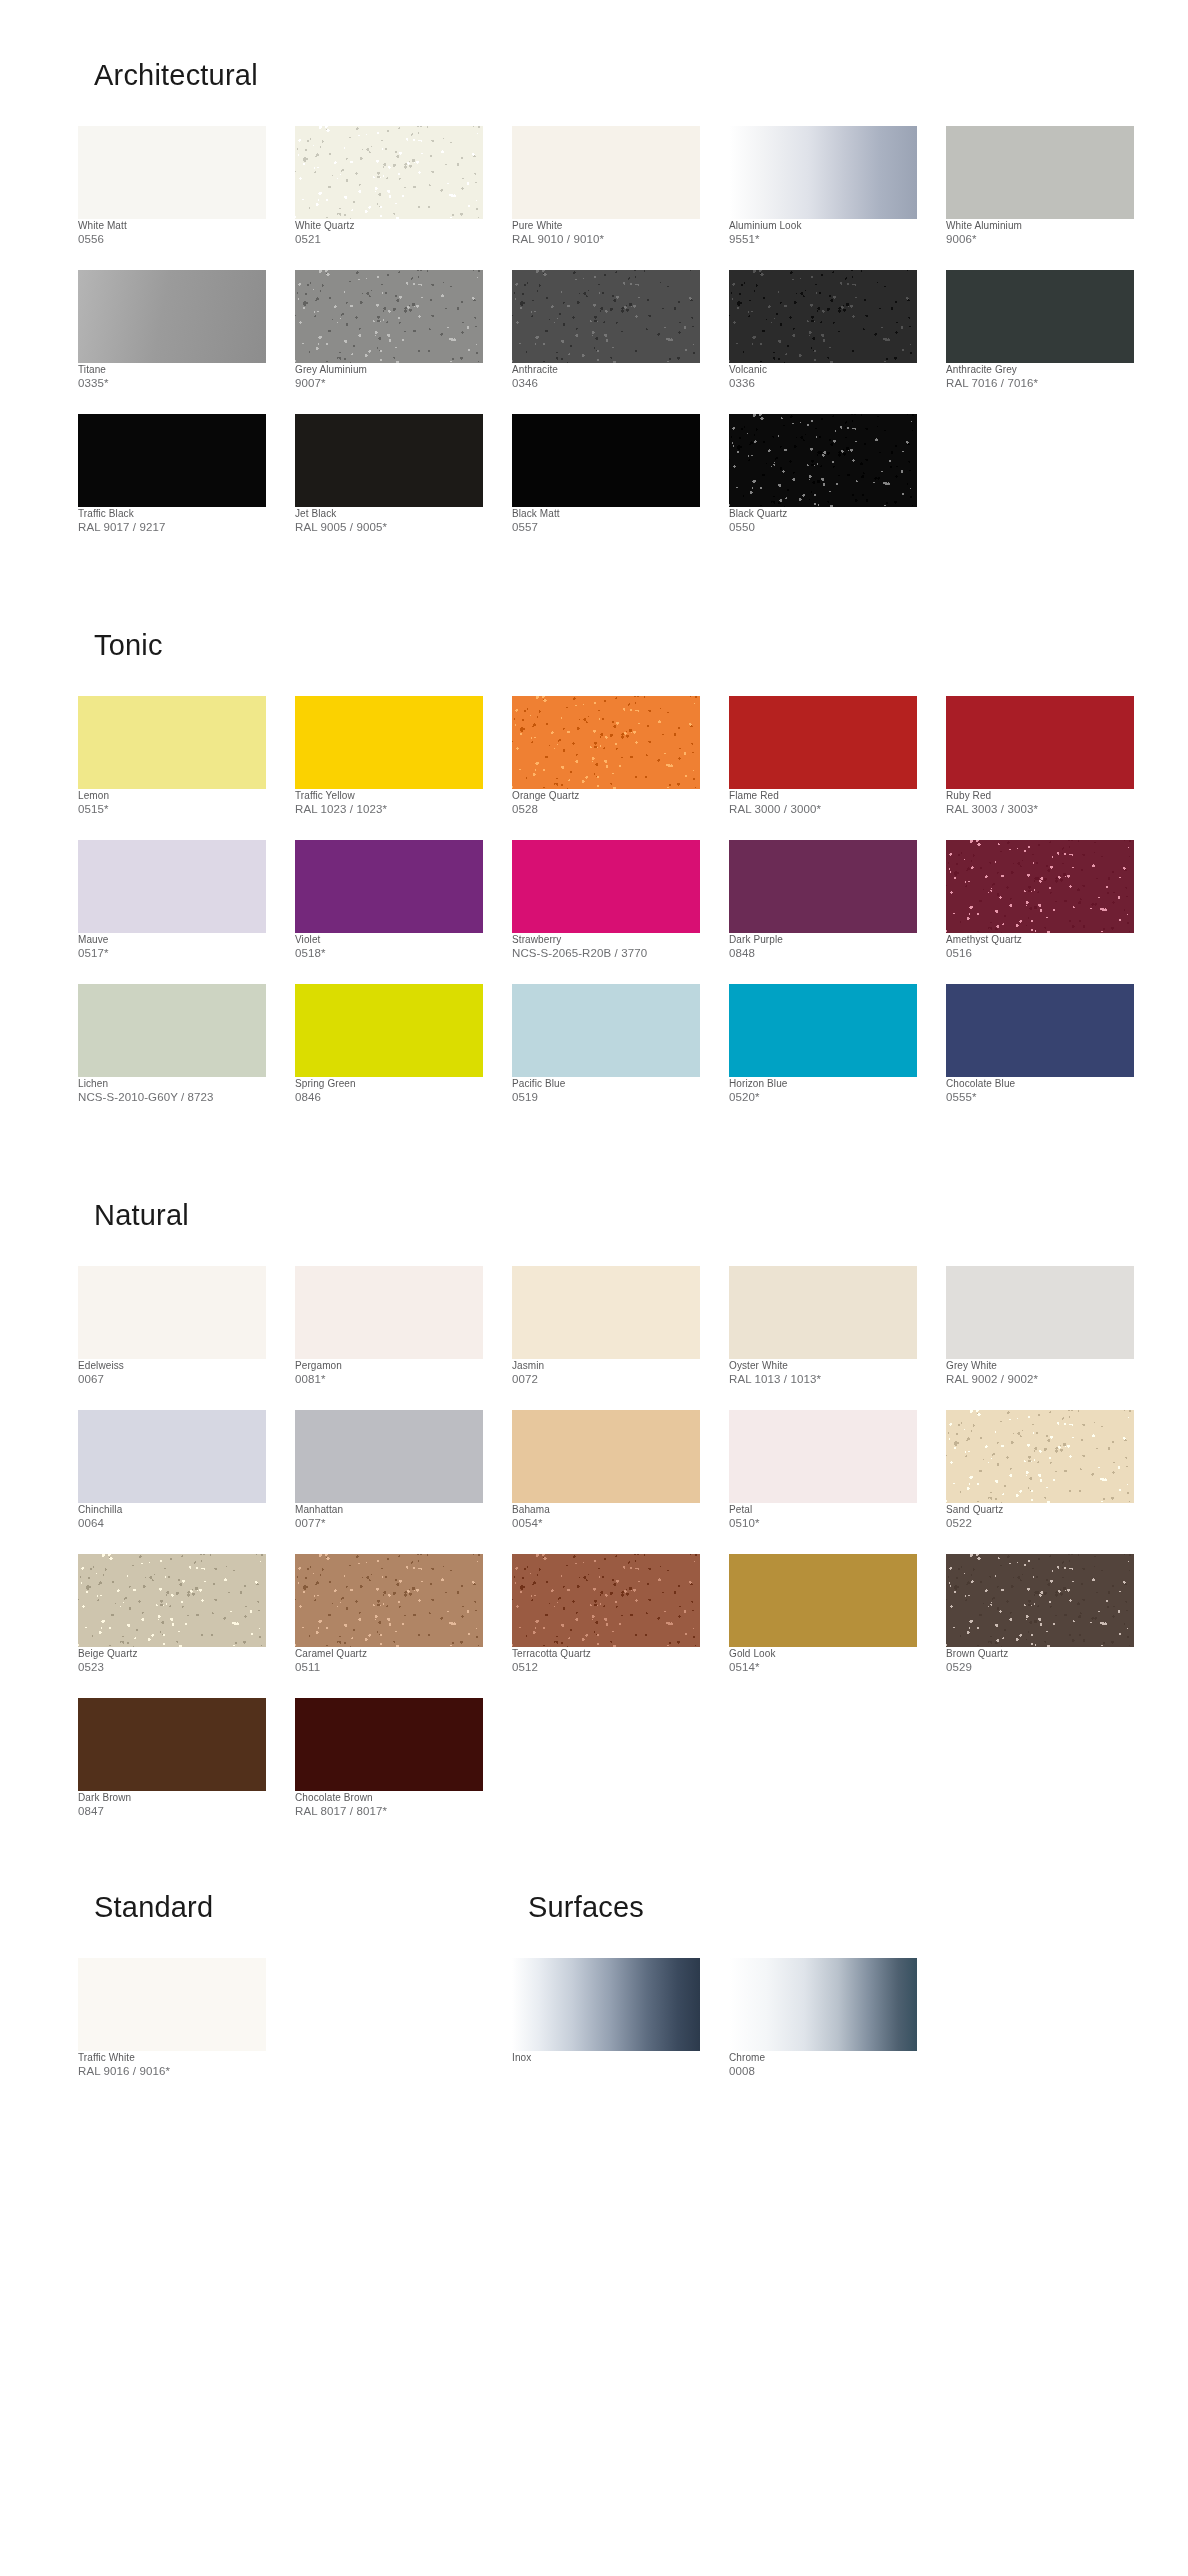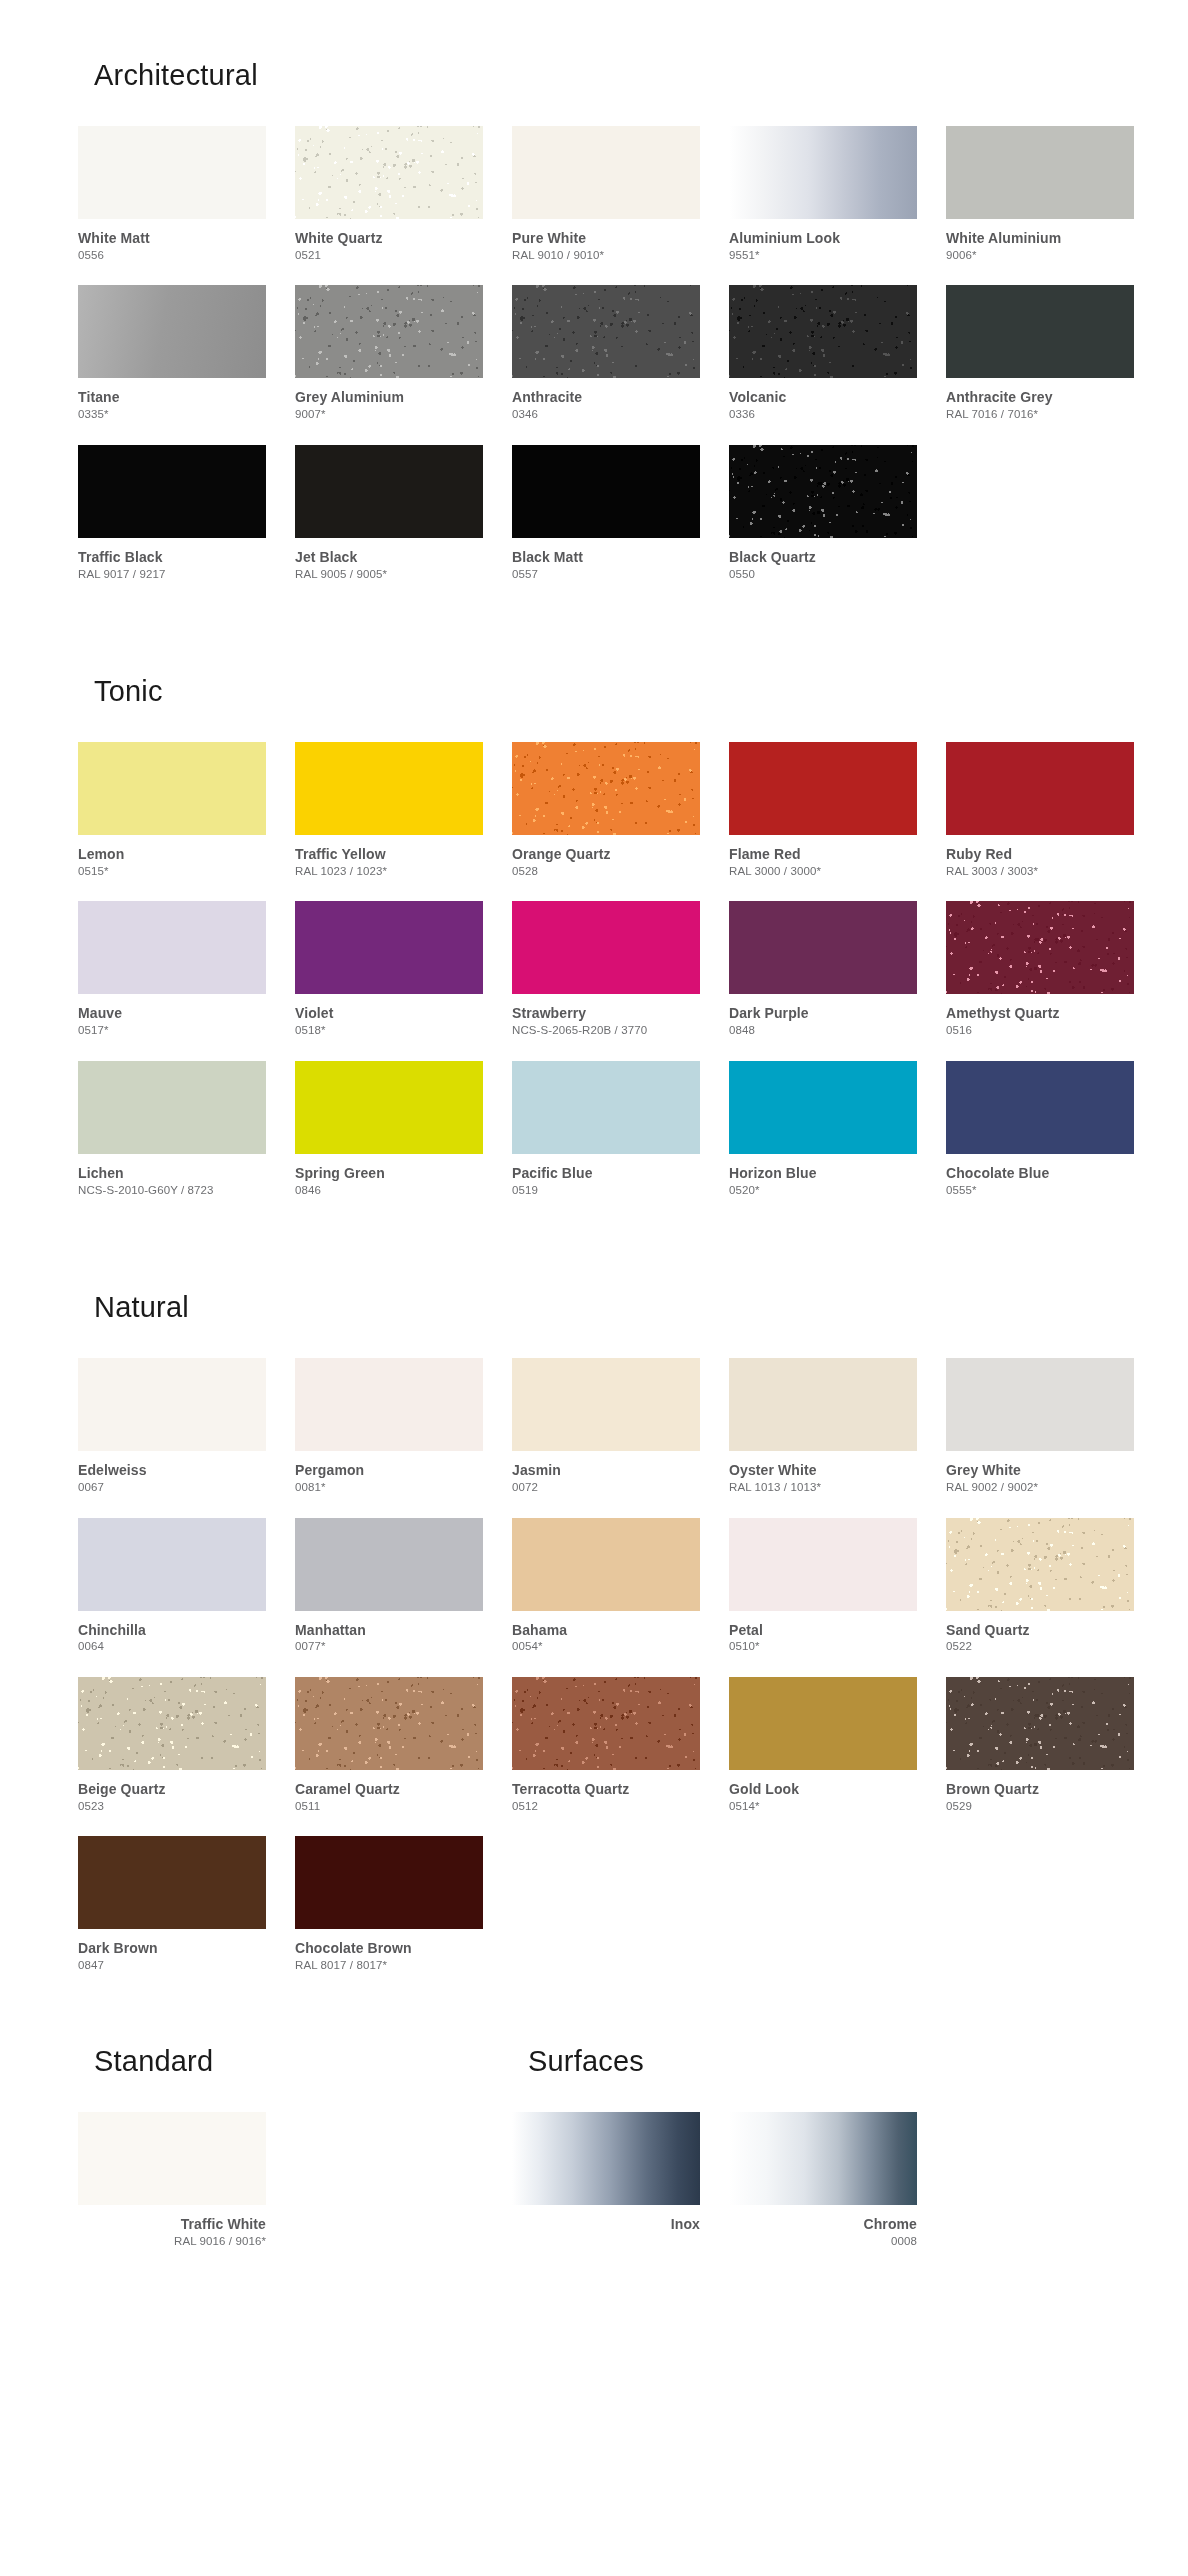--- a/index.html
+++ b/index.html
@@ -35,24 +35,23 @@
   .cell {
     width: 188px;
     margin-bottom: 22px;
   }
   .swatch {
     width: 188px;
     height: 93px;
     display: block;
   }
   .cell-name {
-    font-size: 14px;
-    font-weight: 700;
+    font-size: 10px;
+    font-weight: 400;
     color: #58585a;
-    margin-top: 10px;
     line-height: 1.35;
     letter-spacing: 0.1px;
     white-space: nowrap;
   }
   .cell-code {
     font-size: 11.5px;
     font-weight: 400;
     color: #6d6e71;
     line-height: 1.35;
     letter-spacing: 0.1px;
@@ -67,21 +66,20 @@
     grid-template-columns: 434px 1fr;
     padding-left: 78px;
     padding-right: 78px;
   }
   .bottom-col .section-title { padding-left: 0; }
   .bottom-grid {
     display: grid;
     grid-template-columns: repeat(2, 188px);
     column-gap: 29px;
     padding-left: 0;
-    text-align: right;
   }
   .footer-space { height: 60px; }
 </style>
 </head>
 <body>
 
 <div class="page">
 
   <div style="height:44px"></div>
 

